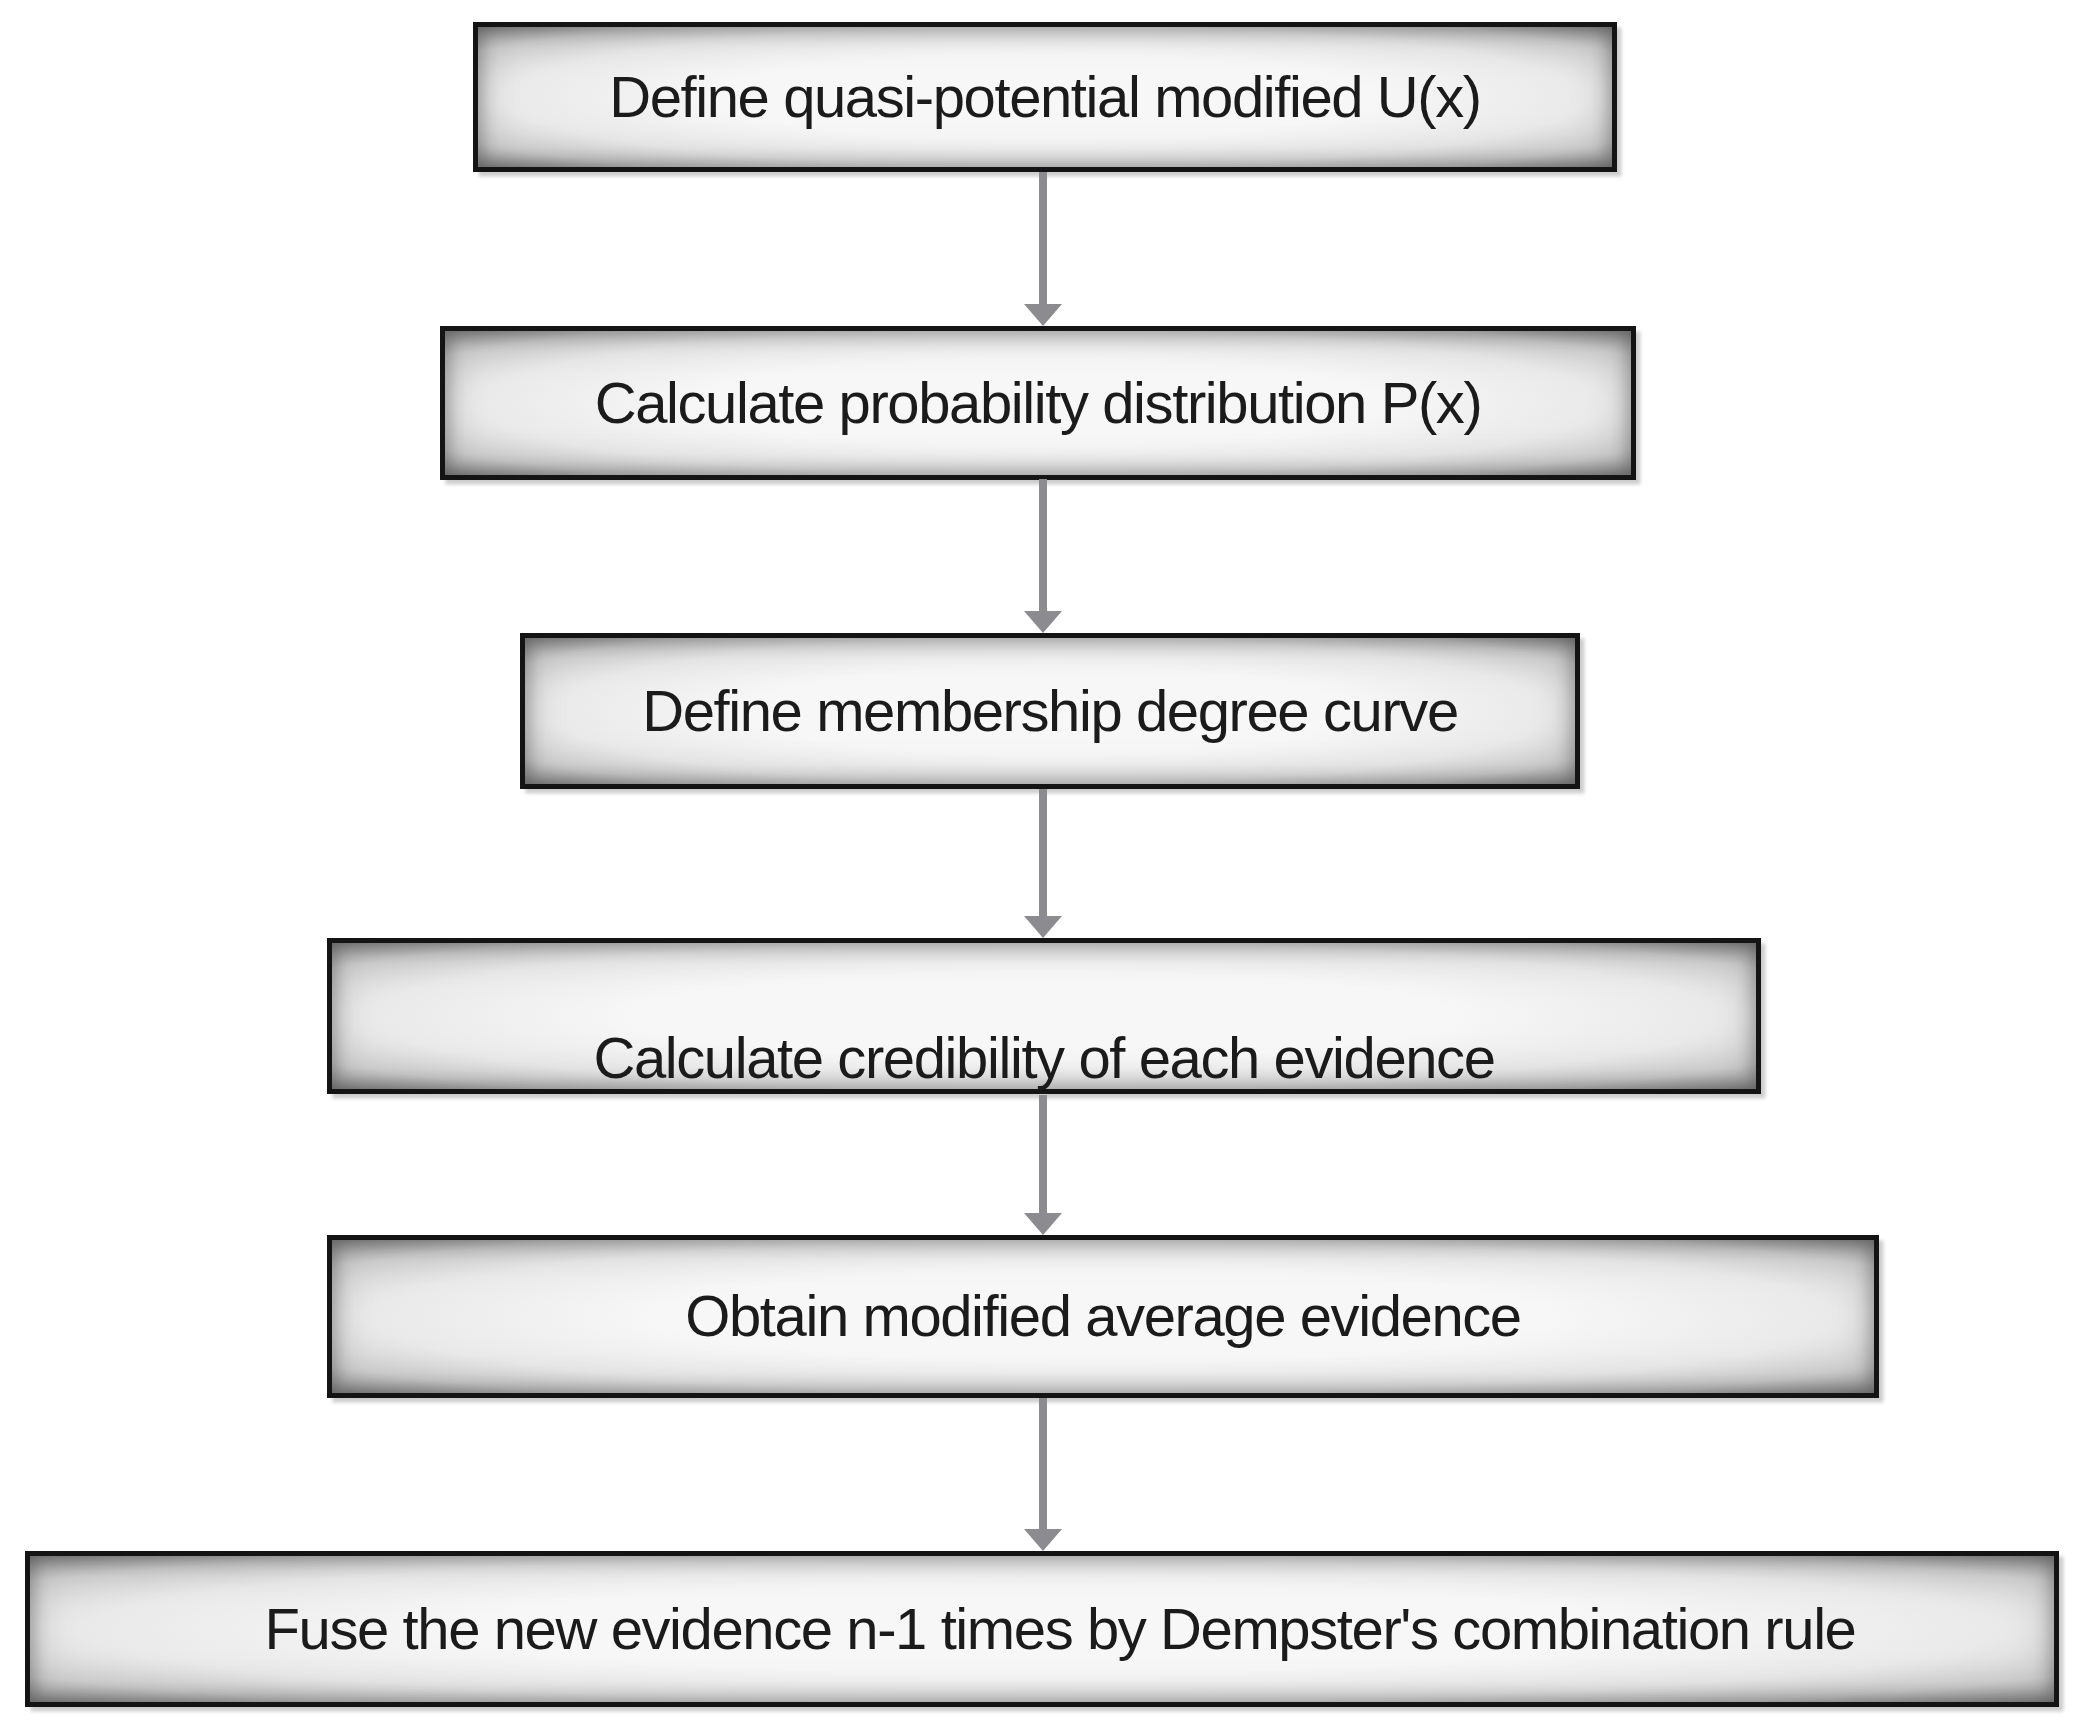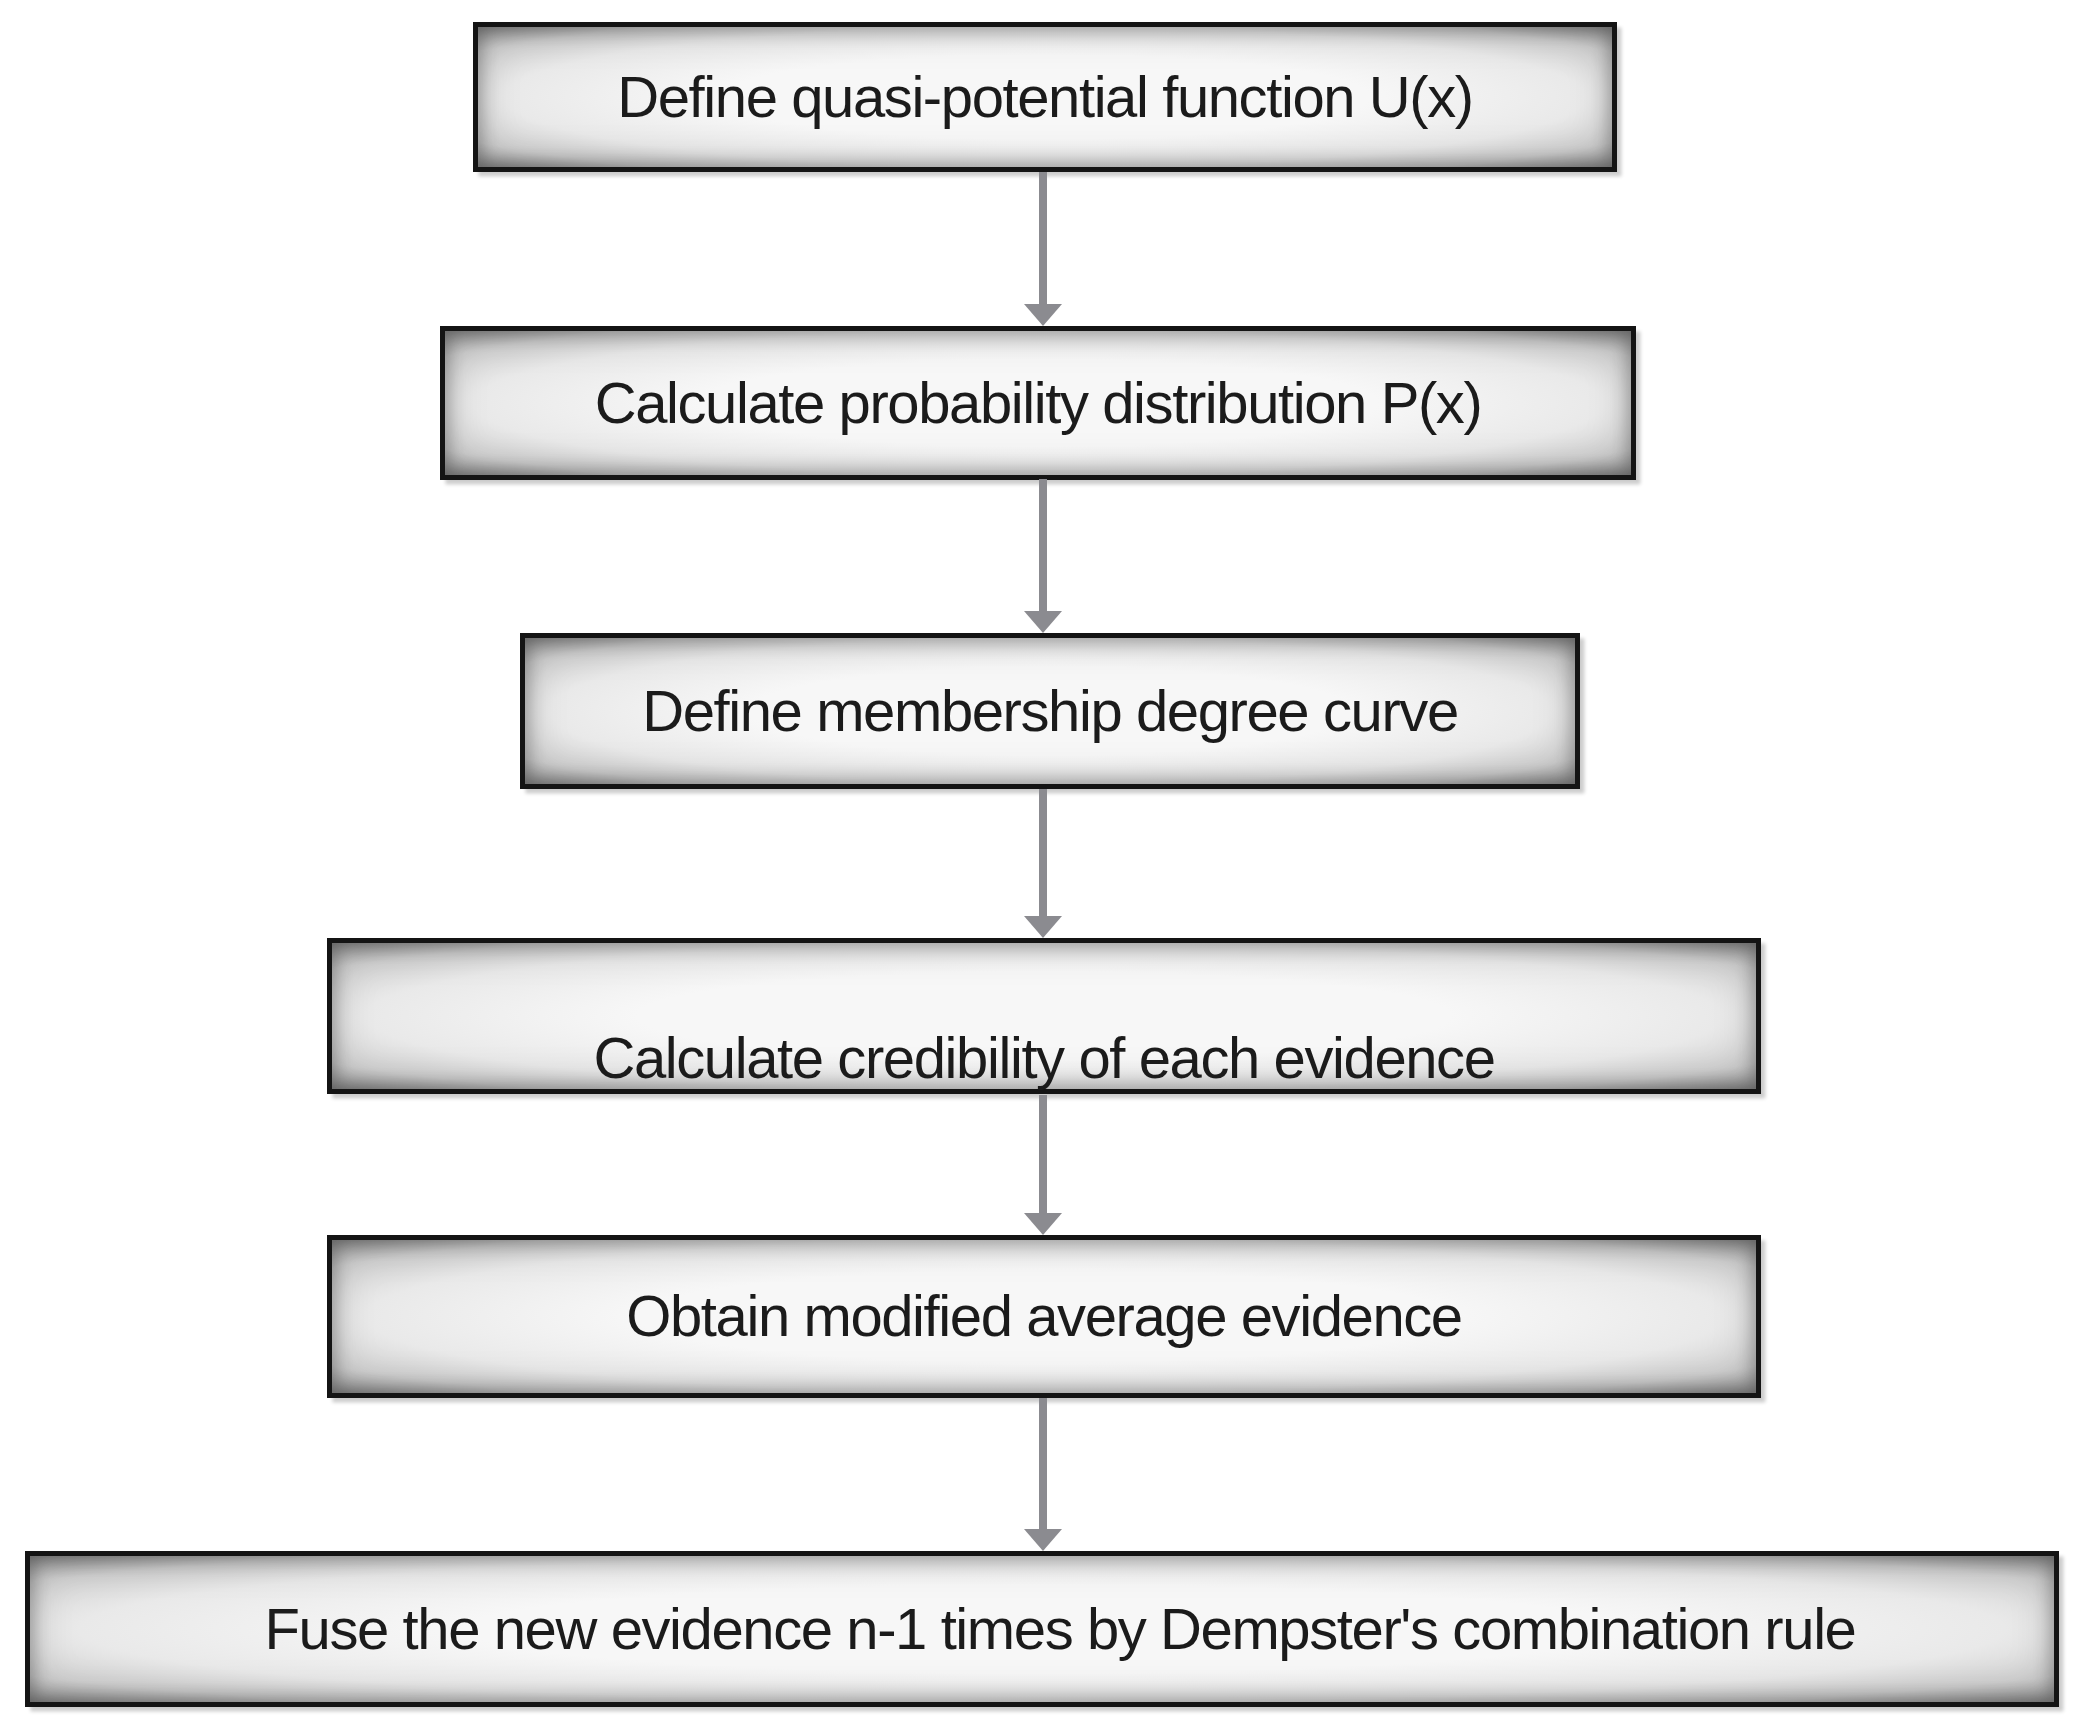--- a/index.html
+++ b/index.html
@@ -69,21 +69,21 @@
     border-right: 19px solid transparent;
     border-top: 22.6px solid var(--arrow);
   }
 </style>
 </head>
 <body>
 
 <div class="canvas">
 
   <div class="box" style="left:473px; top:22px; width:1144px; height:150px;">
-    <span>Define quasi-potential function U(x)</span>
+    <span>Define quasi-potential modified U(x)</span>
   </div>
 
   <div class="arrow" style="left:1024px; top:172px; height:154px;">
     <div class="shaft"></div>
     <div class="head"></div>
   </div>
 
   <div class="box" style="left:440px; top:326px; width:1196px; height:154px;text-align:right;">
     <span>Calculate probability distribution P(x)</span>
   </div>
@@ -104,21 +104,21 @@
 
   <div class="box" style="left:327px; top:938px; width:1434px; height:156px;align-items:flex-end;">
     <span>Calculate credibility of each evidence</span>
   </div>
 
   <div class="arrow" style="left:1024px; top:1095px; height:140px;">
     <div class="shaft"></div>
     <div class="head"></div>
   </div>
 
-  <div class="box" style="left:327px; top:1235px; width:1434px; height:163px;">
+  <div class="box" style="left:327px; top:1235px; width:1552px; height:163px;">
     <span>Obtain modified average evidence</span>
   </div>
 
   <div class="arrow" style="left:1024px; top:1398px; height:153px;">
     <div class="shaft"></div>
     <div class="head"></div>
   </div>
 
   <div class="box" style="left:25px; top:1551px; width:2034px; height:156px;padding-left:36px;">
     <span>Fuse the new evidence n-1 times by Dempster's combination rule</span>

